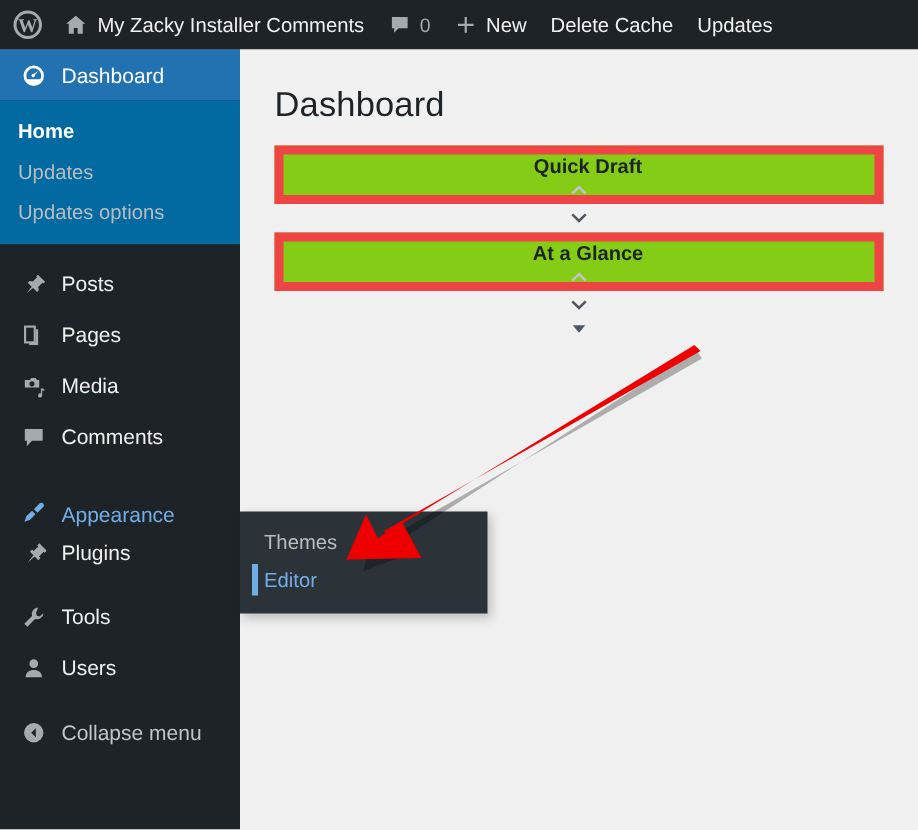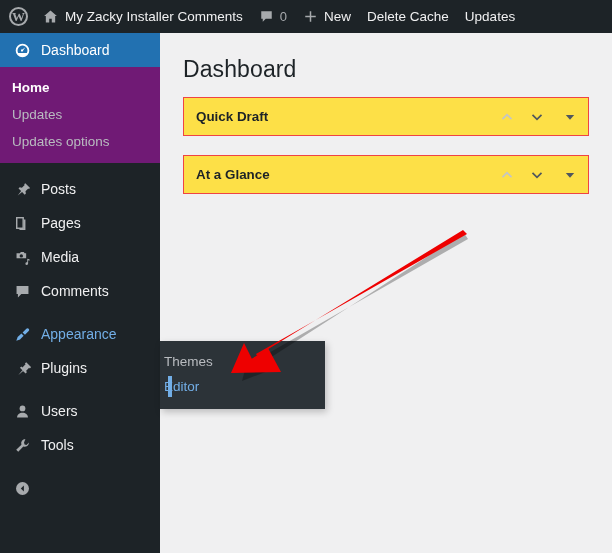--- a/index.html
+++ b/index.html
@@ -48,65 +48,65 @@
   }
   .menu-row.current {
     background: #2271b1; color: #fff; font-weight: normal;
   }
   .menu-row.current .ico { color: #fff; }
   .menu-row.current::after {
     content: ""; position: absolute; right: -8px; top: 50%;
     margin-top: -8px; border: 8px solid transparent;
     border-right-color: #f0f0f1;
   }
-  .menu-row.hovered { color: #72aee6; background: #1d2327; }
+  .menu-row.hovered { color: #72aee6; background: #1d2327; align-items: flex-end; }
   .menu-row.hovered .ico { color: #72aee6; }
   .menu-row.hovered::after {
     content: ""; position: absolute; right: -8px; top: 50%;
     margin-top: -8px; border: 8px solid transparent;
     border-right-color: #2c3338;
   }
-  .submenu { background: #701a75; padding: 7px 0 8px; }
+  .submenu { background: #0369a1; padding: 7px 0 8px; }
   .submenu-item {
     display: block; padding: 6px 0 6px 12px;
     font-size: 13.5px; color: #b9bcc0; cursor: default;
   }
   .submenu-item.active { color: #fff; font-weight: bold; }
   .menu-gap { height: 9px; background: #1d2327; }
 
   
   .flyout {
     position: absolute; left: 160px; top: 341px; width: 165px;
     background: #2c3338; padding: 8px 0 10px;
     box-shadow: 2px 3px 7px rgba(0,0,0,.22); z-index: 30;
   }
   .flyout-item {
     position: relative; display: block;
-    padding: 5px 0 5px 4px; font-size: 13.5px;
+    padding: 5px 0 5px 16px; font-size: 13.5px;
     color: #b9bcc0; cursor: default;
   }
   .flyout-item.active { color: #72aee6; }
   .flyout-item.active::before {
     content: ""; position: absolute; left: 8px; top: 2px;
     width: 4px; height: 21px; background: #72aee6;
   }
 
   
   .content {
     position: absolute; left: 160px; top: 33px;
     width: 452px; height: 520px; background: #f0f0f1;
   }
   .page-title {
     margin: 23px 0 0 23px; font-size: 23px; font-weight: normal;
     color: #1d2327; letter-spacing: .1px;
   }
   .postbox {
     position: absolute; left: 23px; width: 406px; height: 39px;
-    background: #fde047; border: 1px solid #ef4444;
-    display: flex; align-items: center;
+    background: #84cc16; border: 6px solid #ef4444;
+    display: flex; align-items: center; flex-direction: column;
   }
   .postbox .pb-title {
     flex: 1; padding-left: 12px; font-size: 13.4px;
     font-weight: bold; color: #1d2327;
   }
   .pb-btn {
     width: 30px; height: 37px; display: flex;
     align-items: center; justify-content: center; cursor: default;
   }
   .pb-toggle { width: 36px; }
@@ -240,46 +240,47 @@
         </svg>
       </span>
       <span>Plugins</span>
     </div>
 
     <div class="menu-gap"></div>
 
     <div class="menu-row">
       <span class="ico">
         <svg class="icon-svg" width="17" height="17" viewBox="0 0 20 20" fill="currentColor">
+          <path d="M13.4 2.4a5 5 0 00-4.7 6.6L2.6 15l2.4 2.4 6-6.1a5 5 0 006.6-4.7l-2.9 2.9-2.3-.6-.6-2.3z"></path>
+        </svg>
+      </span>
+      <span>Tools</span>
+    </div>
+
+    <div class="menu-row">
+      <span class="ico">
+        <svg class="icon-svg" width="17" height="17" viewBox="0 0 20 20" fill="currentColor">
           <circle cx="10" cy="6.4" r="3.4"></circle>
           <path d="M3.6 17c0-3.6 2.9-5.6 6.4-5.6s6.4 2 6.4 5.6z"></path>
         </svg>
       </span>
       <span>Users</span>
     </div>
 
-    <div class="menu-row">
-      <span class="ico">
-        <svg class="icon-svg" width="17" height="17" viewBox="0 0 20 20" fill="currentColor">
-          <path d="M13.4 2.4a5 5 0 00-4.7 6.6L2.6 15l2.4 2.4 6-6.1a5 5 0 006.6-4.7l-2.9 2.9-2.3-.6-.6-2.3z"></path>
-        </svg>
-      </span>
-      <span>Tools</span>
-    </div>
-
 
     <div class="menu-gap"></div>
 
     <div class="menu-row">
       <span class="ico">
         <svg class="icon-svg" width="17" height="17" viewBox="0 0 20 20" fill="currentColor">
           <circle cx="10" cy="10" r="7.6"></circle>
           <path d="M11.6 6.4 8 10l3.6 3.6z" fill="#1d2327"></path>
         </svg>
       </span>
+      <span style="color:#c3c4c7">Collapse menu</span>
     </div>
   </div>
 
   <div class="flyout">
     <span class="flyout-item">Themes</span>
     <span class="flyout-item active">Editor</span>
   </div>
 
   <div class="content">
 

